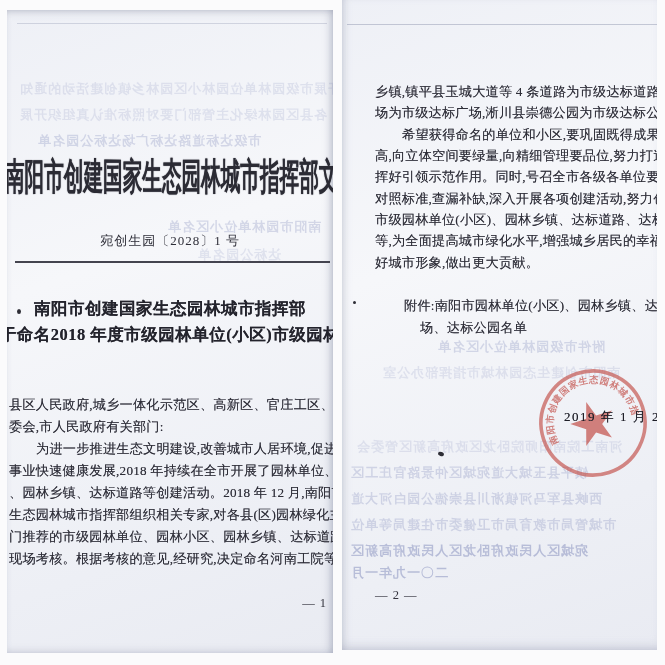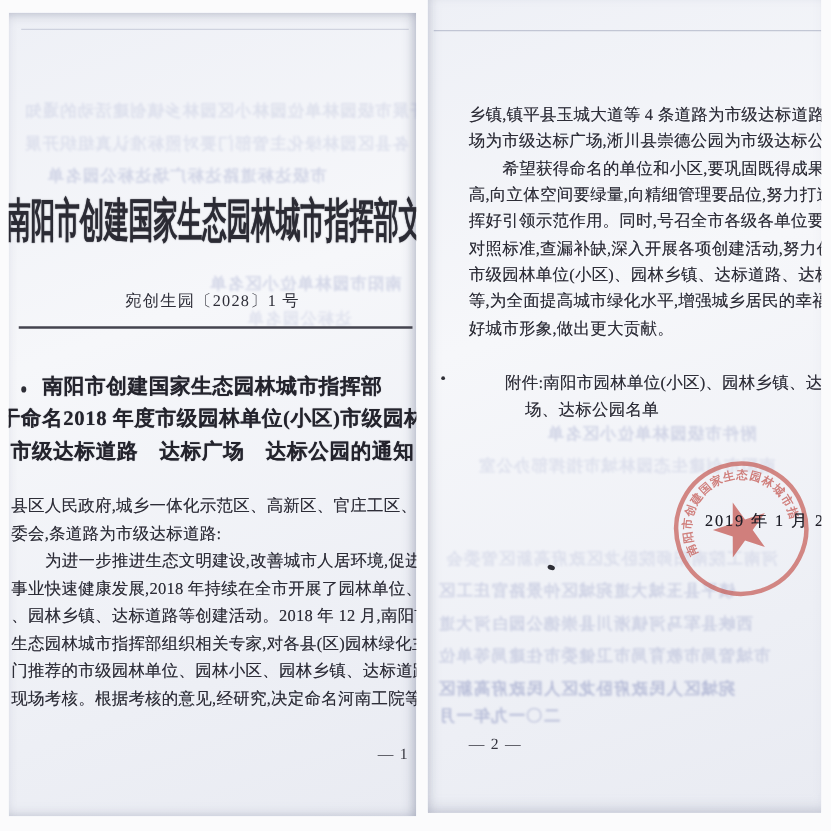--- a/index.html
+++ b/index.html
@@ -57,24 +57,23 @@
     <div class="ghost faint" style="top:236px;left:190px;">达标公园名单</div>
 
     <div class="letterhead">南阳市创建国家生态园林城市指挥部文</div>
 
     <div class="docnum">宛创生园〔2028〕1 号</div>
 
     <div class="rule strong" style="top:251px;left:8px;right:3px;"></div>
 
     <div class="title-line" style="top:288px;">南阳市创建国家生态园林城市指挥部</div>
     <div class="title-line" style="top:314px;">关于命名2018 年度市级园林单位(小区)市级园林乡</div>
-    <div class="title-line" style="top:340px;">市级达标道路　达标广场　达标公园的通知</div>
 
     <div class="bline" style="top:386px;left:2px;">县区人民政府,城乡一体化示范区、高新区、官庄工区、鸭河工</div>
-    <div class="bline" style="top:408px;left:2px;">委会,条道路为市级达标道路:</div>
+    <div class="bline" style="top:408px;left:2px;">委会,市人民政府有关部门:</div>
     <div class="bline indent" style="top:430px;left:2px;">为进一步推进生态文明建设,改善城市人居环境,促进园林</div>
     <div class="bline" style="top:452px;left:2px;">事业快速健康发展,2018 年持续在全市开展了园林单位、园林</div>
     <div class="bline" style="top:474px;left:2px;">、园林乡镇、达标道路等创建活动。2018 年 12 月,南阳市创建</div>
     <div class="bline" style="top:496px;left:2px;">生态园林城市指挥部组织相关专家,对各县(区)园林绿化主</div>
     <div class="bline" style="top:518px;left:2px;">门推荐的市级园林单位、园林小区、园林乡镇、达标道路等进</div>
     <div class="bline" style="top:540px;left:2px;">现场考核。根据考核的意见,经研究,决定命名河南工院等85</div>
 
     <div class="pnum" style="top:586px;right:6px;">— 1</div>
 
     <div class="speck" style="left:10px;top:299px;width:4px;height:5px;"></div>

